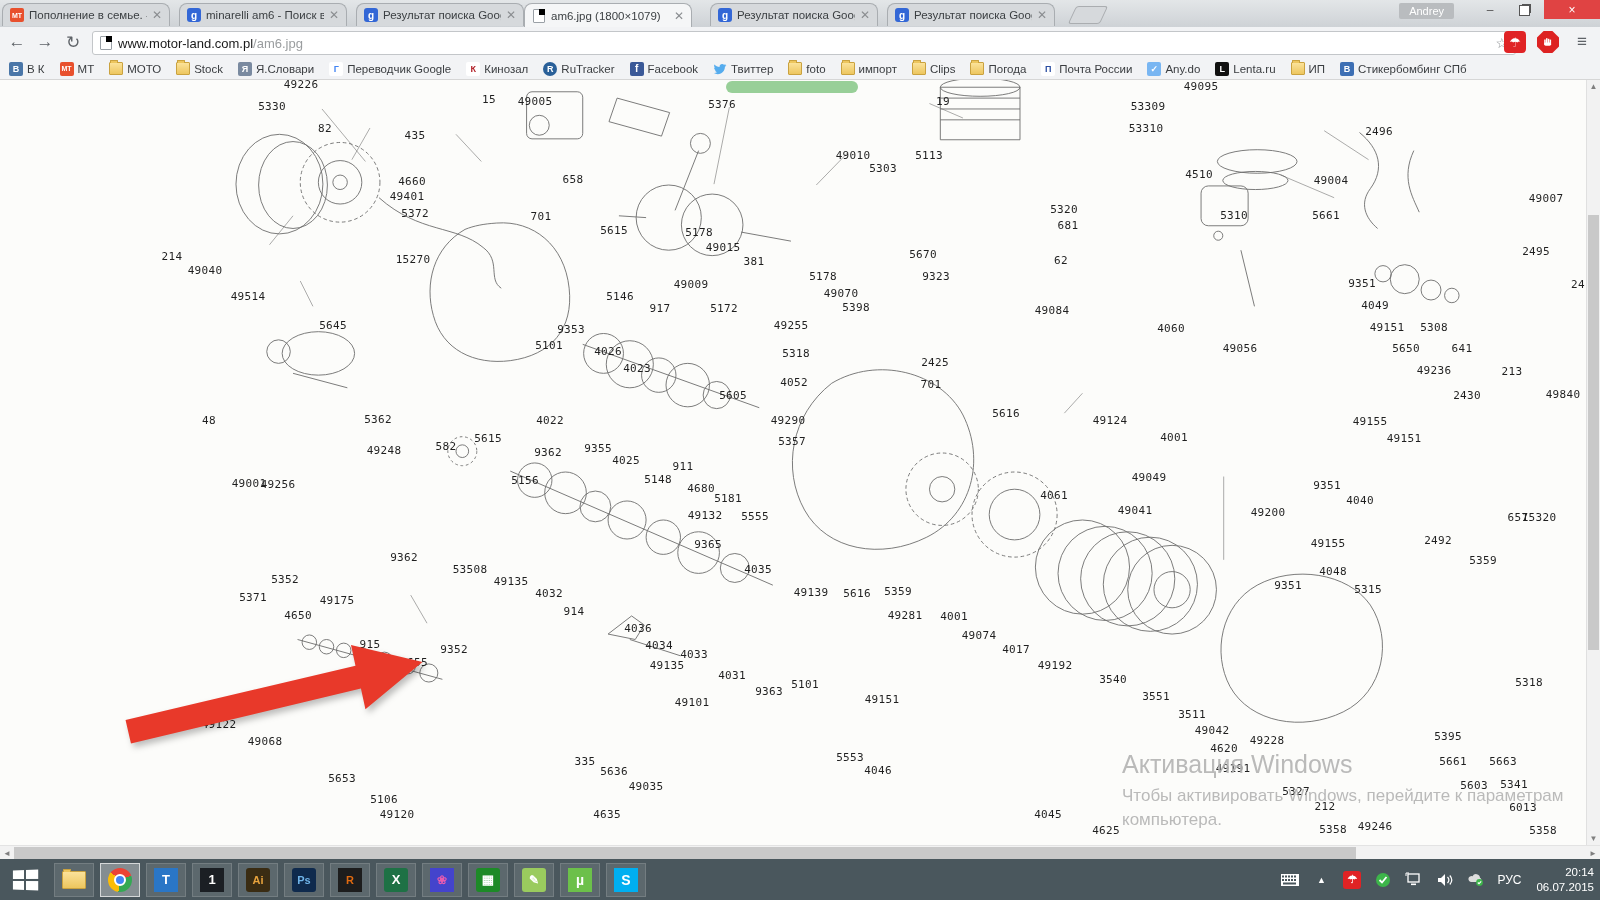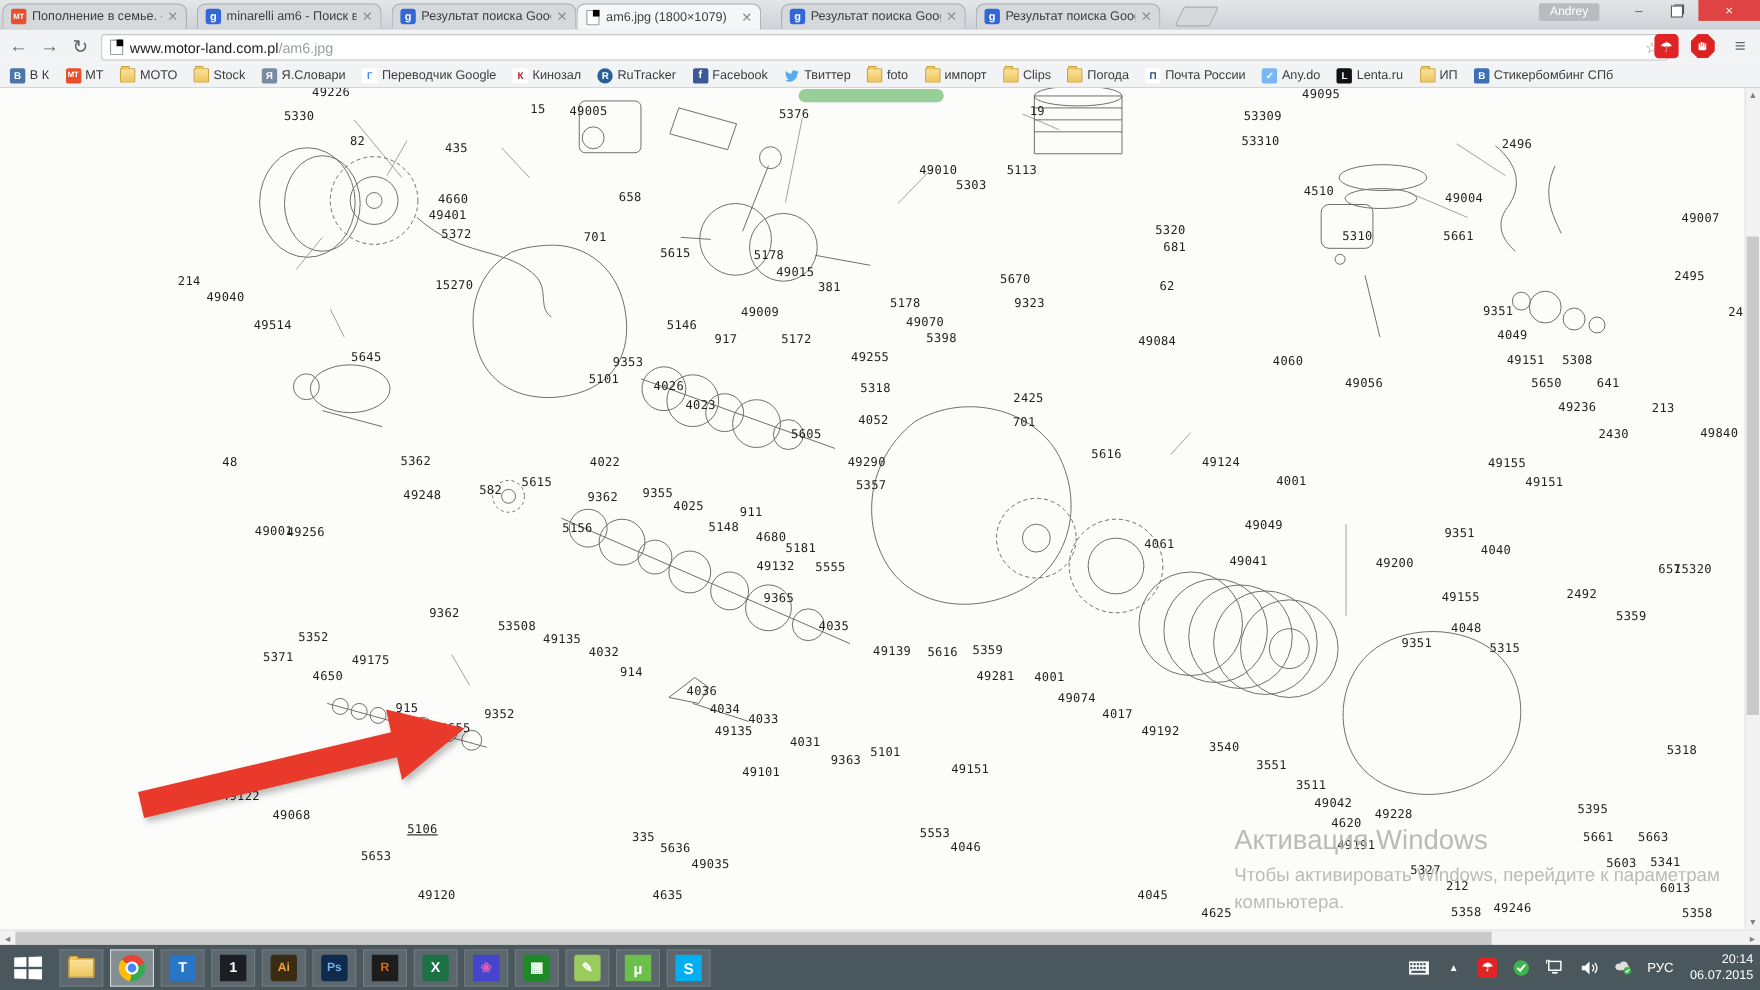--- a/index.html
+++ b/index.html
@@ -497,21 +497,21 @@
       <span class="label" style="left: 285px; top: 499px;">5352</span>
       <span class="label" style="left: 253px; top: 517px;">5371</span>
       <span class="label" style="left: 298px; top: 535px; text-align: center;">4650</span>
       <span class="label" style="left: 337px; top: 520px;">49175</span>
       <span class="label" style="left: 370px; top: 564px;">915</span>
       <span class="label" style="left: 414px; top: 582px;">4655</span>
       <span class="label" style="left: 454px; top: 569px;">9352</span>
       <span class="label" style="left: 219px; top: 644px;">49122</span>
       <span class="label" style="left: 265px; top: 661px;">49068</span>
       <span class="label" style="left: 342px; top: 698px;">5653</span>
-      <span class="label" style="left: 384px; top: 674px; text-decoration: underline;">5106</span>
+      <span class="label" style="left: 384px; top: 719px;">5106</span>
       <span class="label" style="left: 397px; top: 734px;">49120</span>
       <span class="label" style="left: 470px; top: 489px;">53508</span>
       <span class="label" style="left: 511px; top: 501px;">49135</span>
       <span class="label" style="left: 549px; top: 513px;">4032</span>
       <span class="label" style="left: 574px; top: 531px;">914</span>
       <span class="label" style="left: 708px; top: 464px;">9365</span>
       <span class="label" style="left: 758px; top: 489px;">4035</span>
       <span class="label" style="left: 638px; top: 548px;">4036</span>
       <span class="label" style="left: 659px; top: 565px;">4034</span>
       <span class="label" style="left: 694px; top: 574px;">4033</span>

